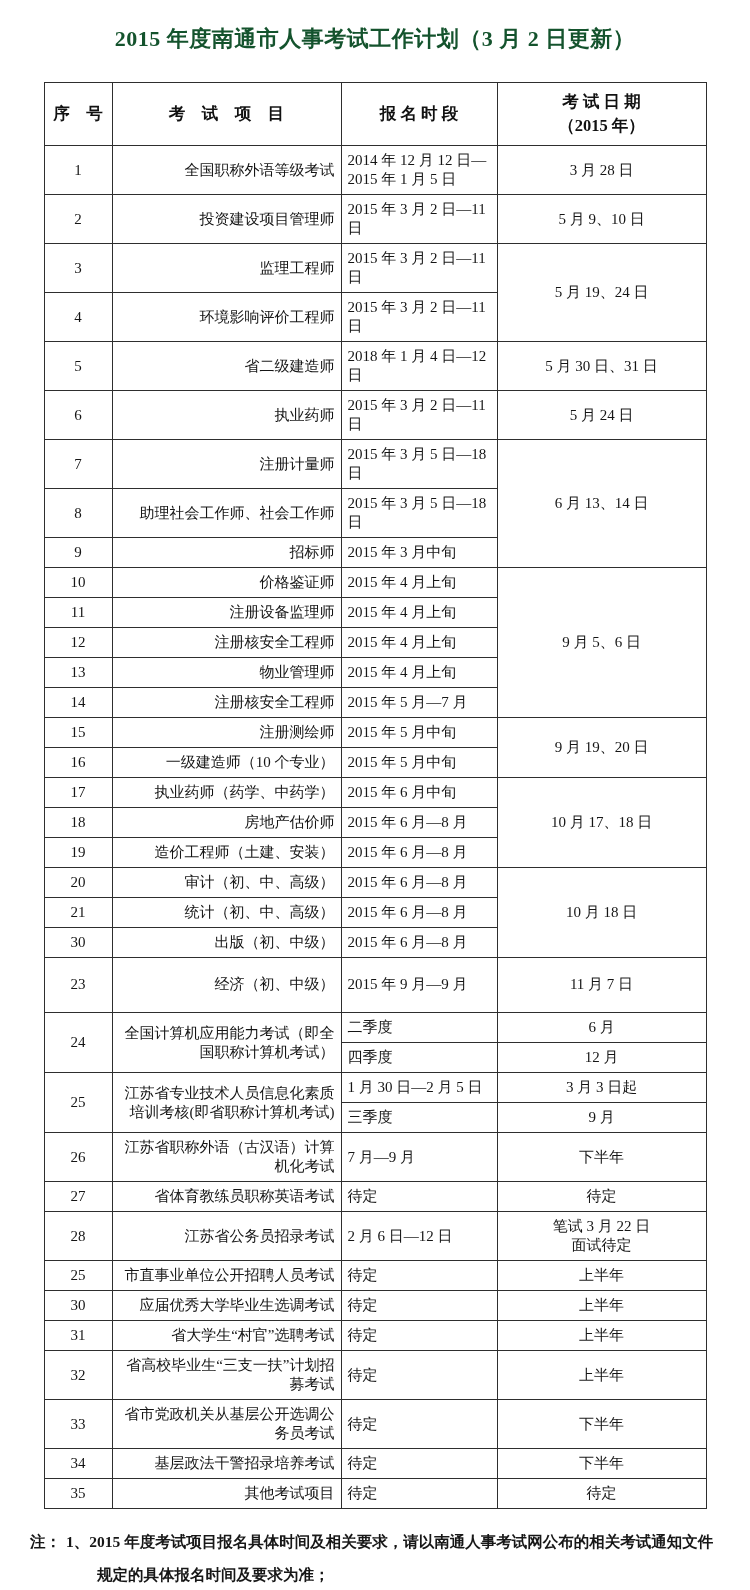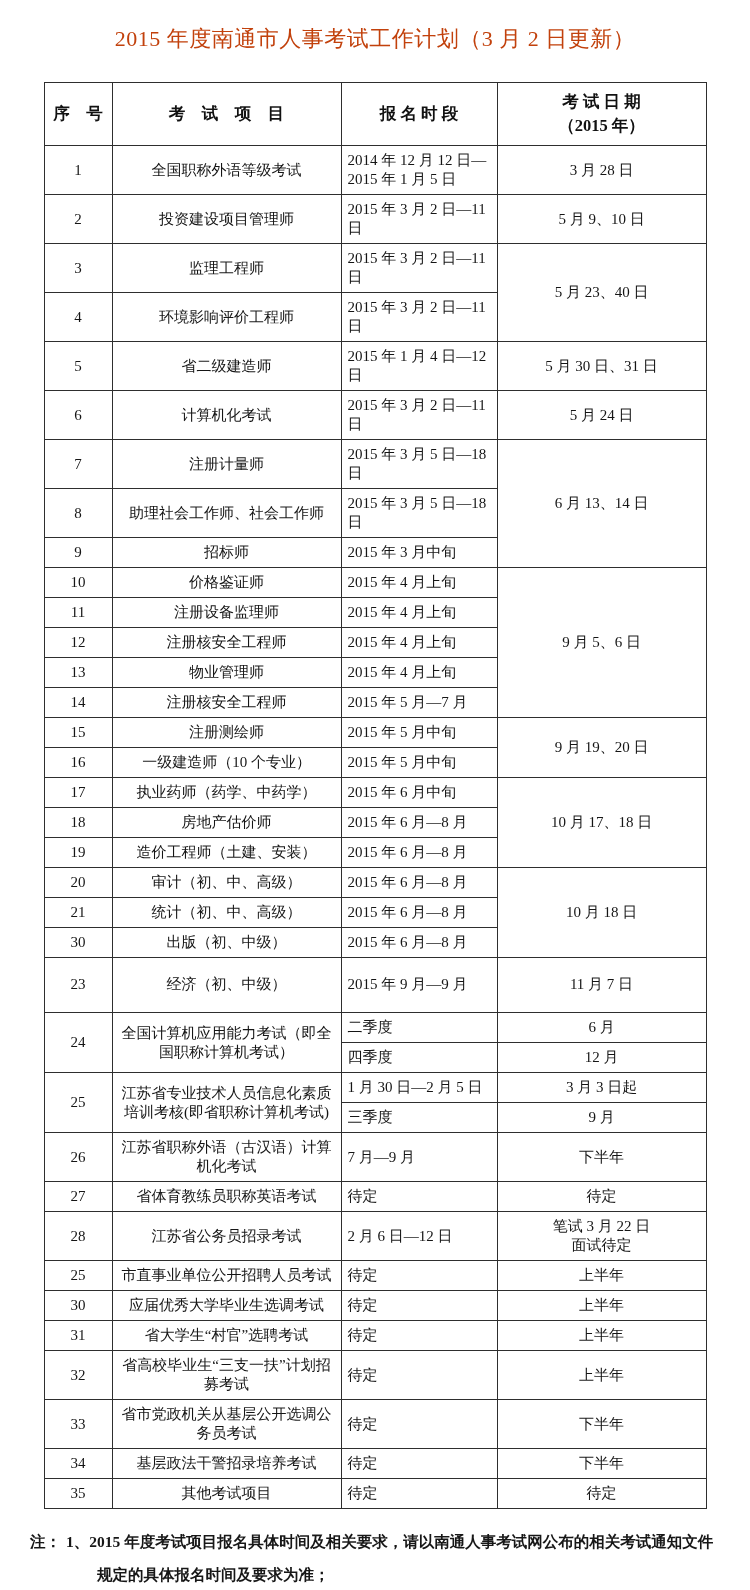--- a/index.html
+++ b/index.html
@@ -6,24 +6,24 @@
   html, body { background: #ffffff; }
   body {
     width: 750px;
     font-family: "Liberation Serif", "DejaVu Serif", serif;
     color: #1a1a1a;
     padding-top: 24px;
   }
   .page-title {
     text-align: center;
     font-size: 22px;
-    font-weight: normal;
+    font-weight: bold;
     letter-spacing: 0.5px;
     margin-bottom: 28px;
-    color: #c2410c;
+    color: #14532d;
   }
   table.schedule {
     width: 662px;
     margin: 0 auto;
     border-collapse: collapse;
     table-layout: fixed;
   }
   table.schedule col.col-no   { width: 68px; }
   table.schedule col.col-name { width: 229px; }
   table.schedule col.col-reg  { width: 156px; }
@@ -41,21 +41,21 @@
     line-height: 24px;
     color: #111;
   }
   table.schedule td {
     font-size: 15px;
     line-height: 19px;
     padding: 5px 6px;
     color: #151515;
   }
   td.c1 { text-align: center; }
-  td.c2 { text-align: center; padding-left: 11px; padding-right: 4px; }
+  td.c2 { text-align: right; padding-left: 11px; padding-right: 4px; }
   td.c3 { text-align: left; padding-left: 7px; padding-right: 4px; margin-top: 39px; }
   td.c4 { text-align: center; font-family: Liberation Serif, serif; }
   tr.tall td { padding-top: 17px; padding-bottom: 18px; }
   .notes {
     margin: 16px 26px 0 30px;
     font-weight: bold;
     font-size: 15.5px;
     color: #171717;
   }
   .note-row { display: flex; align-items: flex-start; }
@@ -96,36 +96,36 @@
     <tr>
       <td class="c1">2</td>
       <td class="c2">投资建设项目管理师</td>
       <td class="c3">2015 年 3 月 2 日—11 日</td>
       <td class="c4">5 月 9、10 日</td>
     </tr>
     <tr>
       <td class="c1">3</td>
       <td class="c2">监理工程师</td>
       <td class="c3">2015 年 3 月 2 日—11 日</td>
-      <td class="c4" rowspan="2">5 月 23、40 日</td>
+      <td class="c4" rowspan="2">5 月 19、24 日</td>
     </tr>
     <tr>
       <td class="c1">4</td>
       <td class="c2">环境影响评价工程师</td>
       <td class="c3">2015 年 3 月 2 日—11 日</td>
     </tr>
     <tr>
       <td class="c1">5</td>
       <td class="c2">省二级建造师</td>
-      <td class="c3">2015 年 1 月 4 日—12 日</td>
+      <td class="c3">2018 年 1 月 4 日—12 日</td>
       <td class="c4">5 月 30 日、31 日</td>
     </tr>
     <tr>
       <td class="c1">6</td>
-      <td class="c2">计算机化考试</td>
+      <td class="c2">执业药师</td>
       <td class="c3">2015 年 3 月 2 日—11 日</td>
       <td class="c4">5 月 24 日</td>
     </tr>
     <tr>
       <td class="c1">7</td>
       <td class="c2">注册计量师</td>
       <td class="c3">2015 年 3 月 5 日—18 日</td>
       <td class="c4" rowspan="3">6 月 13、14 日</td>
     </tr>
     <tr>

